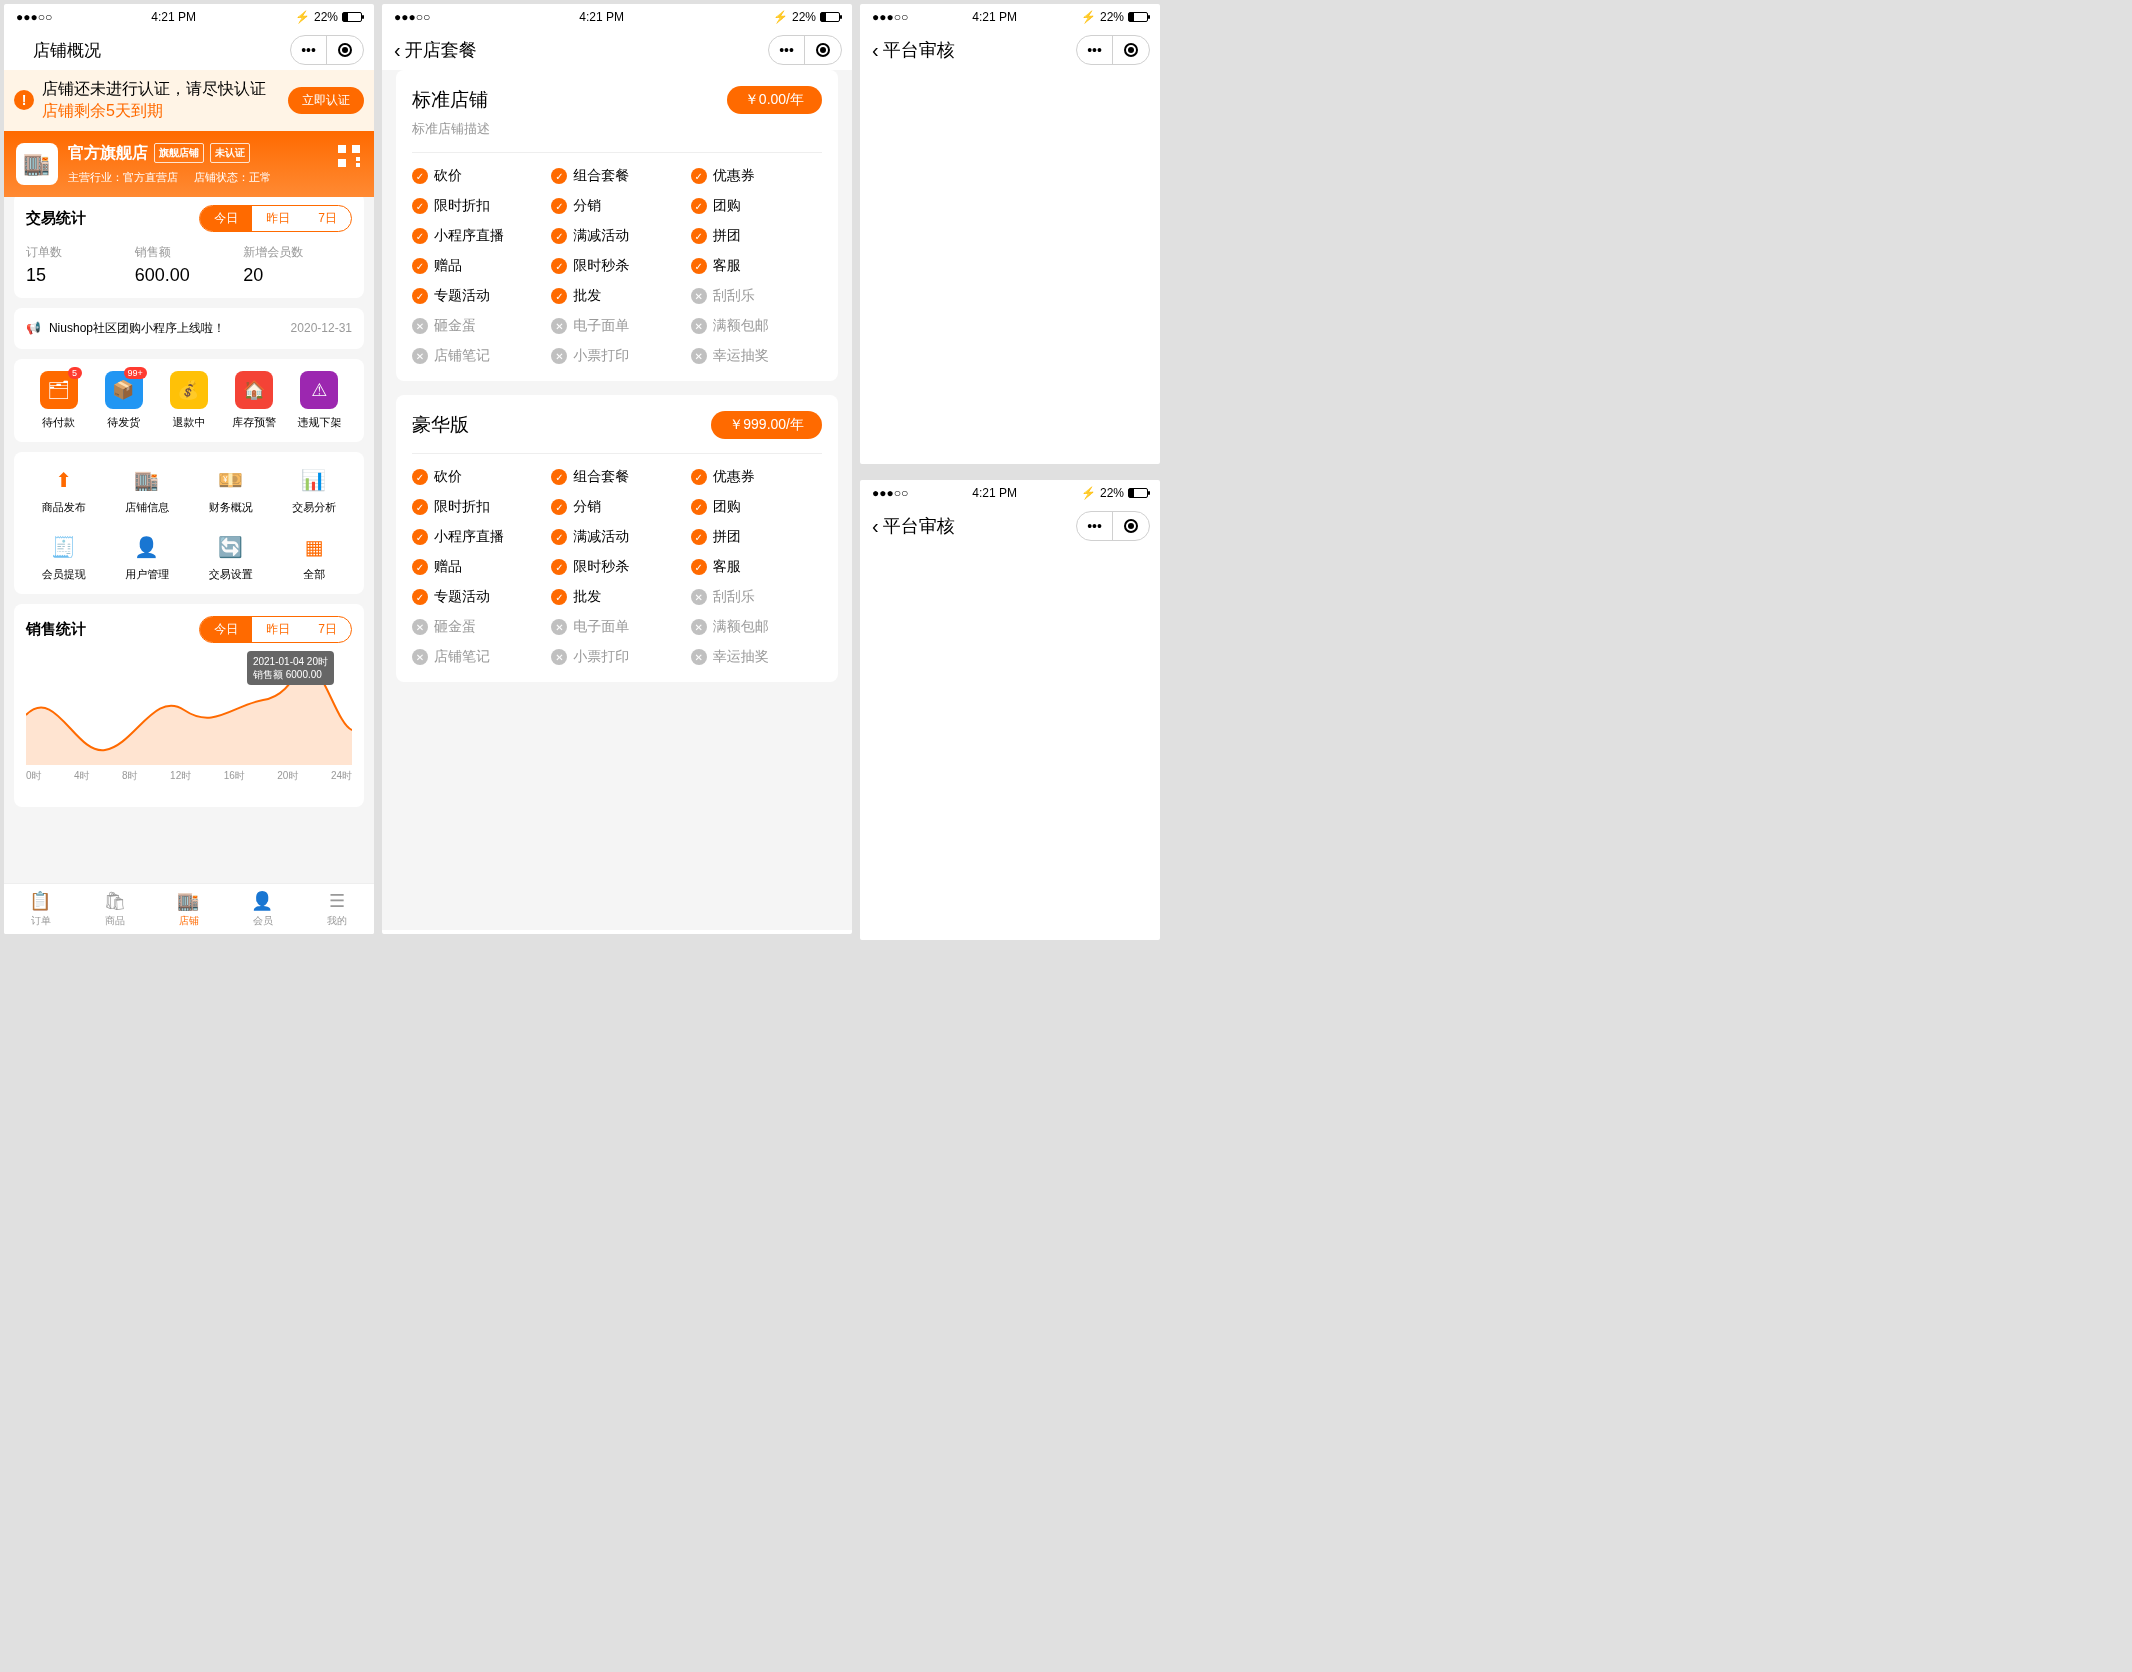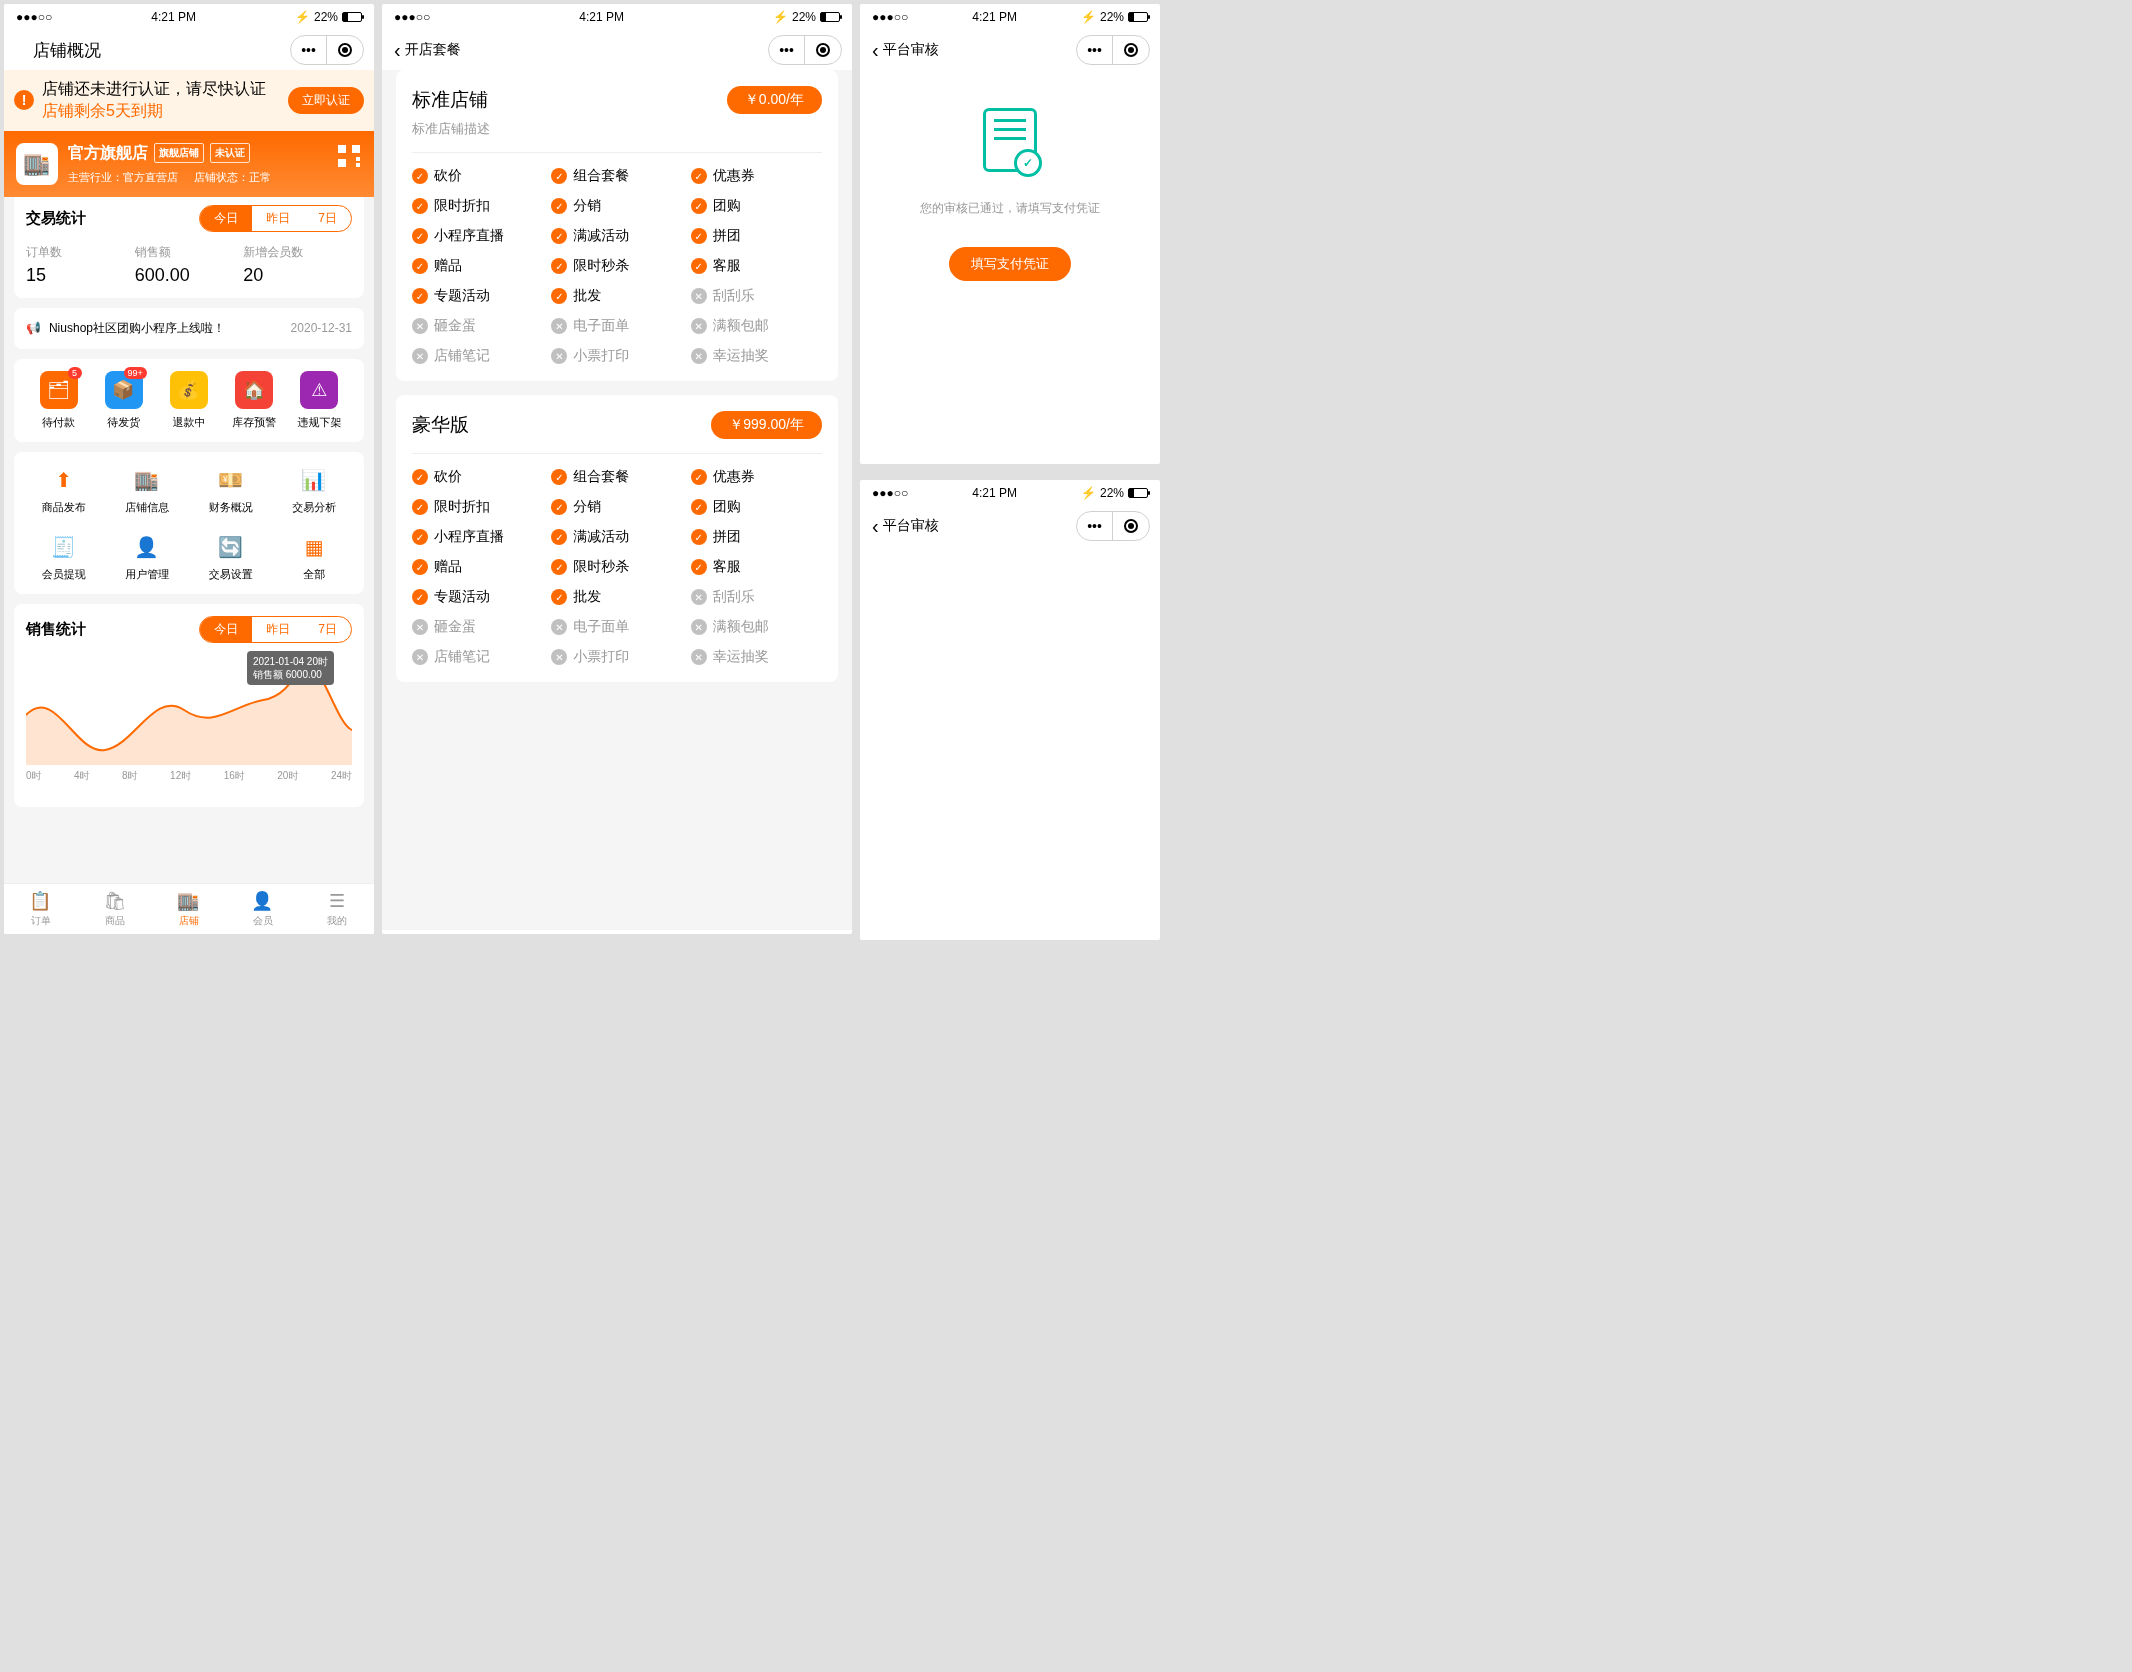--- a/index.html
+++ b/index.html
@@ -23,21 +23,21 @@
 
 .status{display:flex;align-items:center;justify-content:space-between;padding:6px 12px;font-size:12px;font-weight:500;color:#000;}
 .status .right{display:flex;align-items:center;gap:4px;}
 .status .bat{width:20px;height:10px;border:1px solid #000;border-radius:2px;position:relative;}
 .status .bat::after{content:'';position:absolute;right:-3px;top:2px;width:2px;height:4px;background:#000;border-radius:1px;}
 .status .bat span{display:block;width:25%;height:100%;background:#000;}
 
 
 .navbar{display:flex;align-items:center;justify-content:flex-start;position:relative;height:40px;font-size:17px;font-weight:500;padding-left:29px;}
 .navbar .back{position:absolute;left:12px;font-size:20px;display:flex;align-items:center;gap:4px;}
-.navbar .back span{font-size:14px;}
+.navbar .back span{font-size:18px;}
 .capsule{position:absolute;right:10px;display:flex;border:1px solid #d0d0d0;border-radius:20px;overflow:hidden;}
 .capsule>div{width:36px;height:28px;display:flex;align-items:center;justify-content:center;font-size:14px;}
 .capsule>div:first-child{border-right:1px solid #d0d0d0;}
 .capsule .ring{width:14px;height:14px;border:2px solid #000;border-radius:50%;position:relative;}
 .capsule .ring::after{content:'';position:absolute;inset:2px;background:#000;border-radius:50%;}
 
 
 .p1 .body{flex:1;background:var(--grey-bg);overflow:hidden;}
 .alert-strip{background:#fff4e6;display:flex;align-items:center;gap:8px;padding:8px 10px;}
 .alert-strip .ico{width:20px;height:20px;background:var(--orange);border-radius:50%;color:#fff;display:flex;align-items:center;justify-content:center;font-weight:700;font-size:14px;}
@@ -536,27 +536,20 @@
     </div>
     <div class="navbar" style="justify-content:flex-start;padding-left:10px;">
       <div class="back">‹<span>平台审核</span></div>
       <div class="capsule">
           <div>•••</div>
           <div>
             <span class="ring"></span>
           </div>
         </div>
     </div>
-    <div class="body">
-      <div class="illus">
-          <div class="doc-ico"></div>
-        </div>
-      <div class="msg">您的审核已通过，请填写支付凭证</div>
-      <div class="pill-btn">填写支付凭证</div>
-    </div>
   </div>
 
   <div class="phone p3">
     <div class="status">
       <span>●●●○○</span>
       <span>4:21 PM</span>
       <span class="right">
           <span>⚡</span>
           <span>22%</span>
           <span class="bat">

